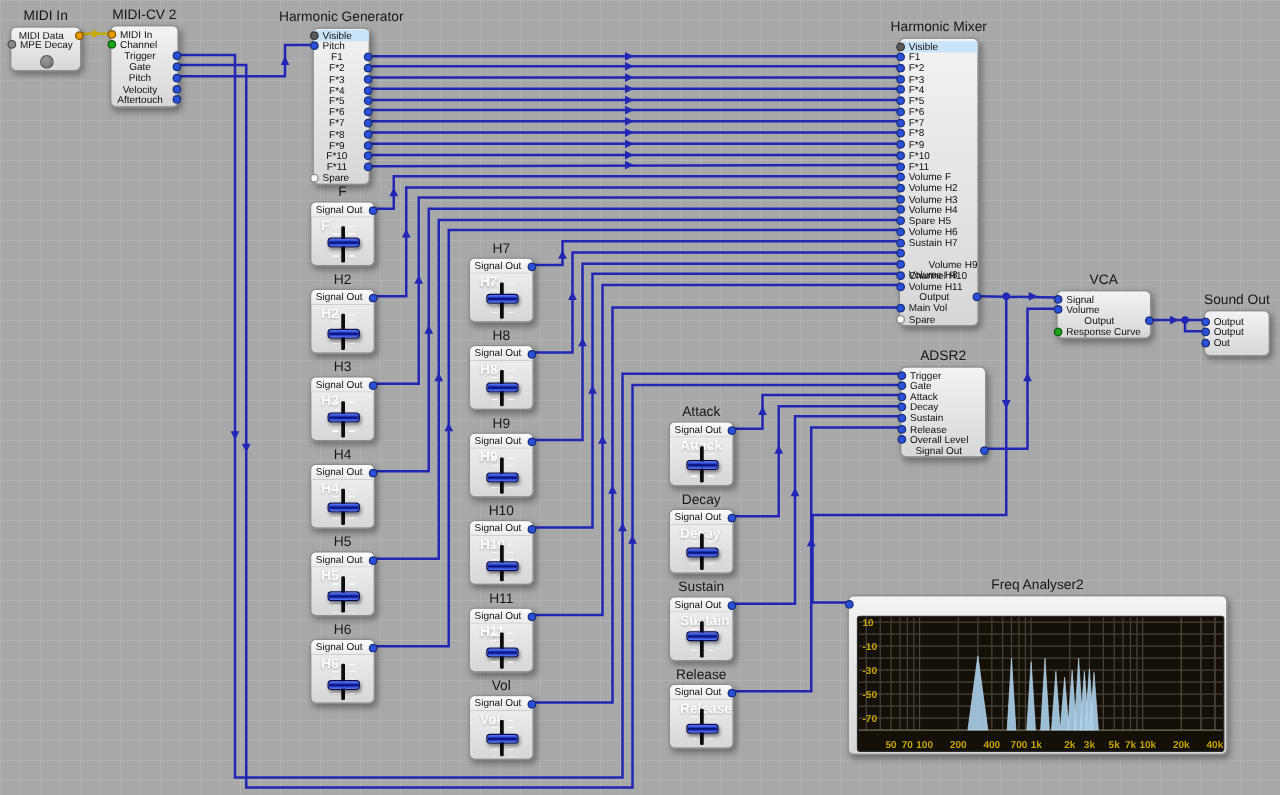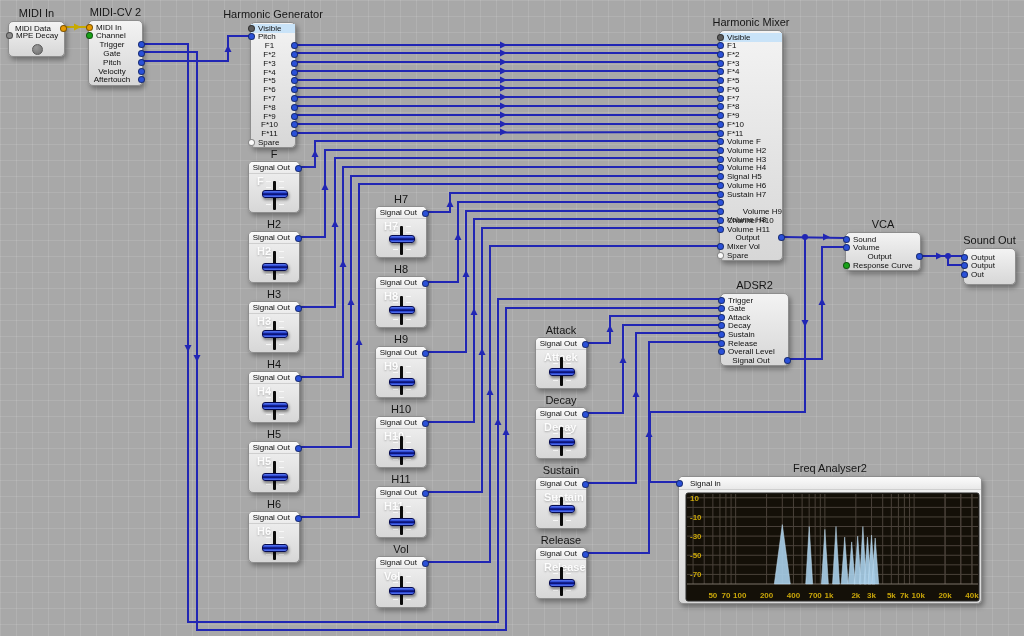--- a/index.html
+++ b/index.html
@@ -246,37 +246,37 @@
       <div class="mod-row left" style="top: 97.53px;">F*11</div>
       <div class="pin pin-blue" style="top: 98.53px; left: -3px;"></div>
       <div class="mod-row left" style="top: 106.26px;">Volume F</div>
       <div class="pin pin-blue" style="top: 107.26px; left: -3px;"></div>
       <div class="mod-row left" style="top: 114.99px;">Volume H2</div>
       <div class="pin pin-blue" style="top: 115.99px; left: -3px;"></div>
       <div class="mod-row left" style="top: 123.72px;">Volume H3</div>
       <div class="pin pin-blue" style="top: 124.72px; left: -3px;"></div>
       <div class="mod-row left" style="top: 132.45px;">Volume H4</div>
       <div class="pin pin-blue" style="top: 133.45px; left: -3px;"></div>
-      <div class="mod-row left" style="top: 141.18px;">Signal H5</div>
+      <div class="mod-row left" style="top: 141.18px;">Spare H5</div>
       <div class="pin pin-blue" style="top: 142.18px; left: -3px;"></div>
       <div class="mod-row left" style="top: 149.91px;">Volume H6</div>
       <div class="pin pin-blue" style="top: 150.91px; left: -3px;"></div>
       <div class="mod-row left" style="top: 158.64px;">Sustain H7</div>
       <div class="pin pin-blue" style="top: 159.64px; left: -3px;"></div>
       <div class="mod-row left" style="top: 184px;">Volume H8</div>
       <div class="pin pin-blue" style="top: 168.37px; left: -3px;"></div>
       <div class="mod-row left" style="top: 176.1px; text-align: right;">Volume H9</div>
       <div class="pin pin-blue" style="top: 177.1px; left: -3px;"></div>
       <div class="mod-row left" style="top: 184.83px;">Channel H10</div>
       <div class="pin pin-blue" style="top: 185.83px; left: -3px;"></div>
       <div class="mod-row left" style="top: 193.56px;">Volume H11</div>
       <div class="pin pin-blue" style="top: 194.56px; left: -3px;"></div>
       <div class="mod-row right" style="top: 202.29px;">Output</div>
       <div class="pin pin-blue" style="top: 203.29px; right: -3px;"></div>
-      <div class="mod-row left" style="top: 211.02px;">Mixer Vol</div>
+      <div class="mod-row left" style="top: 211.02px;">Main Vol</div>
       <div class="pin pin-blue" style="top: 212.02px; left: -3px;"></div>
       <div class="mod-row left" style="top: 219.75px;">Spare</div>
       <div class="pin pin-white" style="top: 220.75px; left: -3px;"></div>
     </div>
     <div class="mod-title" style="left: 754.5px; top: 279px;">ADSR2</div>
     <div class="mod-box" style="left: 720px; top: 293px; width: 69px; height: 73px;">
       <div class="mod-row left" style="top: 1.5px;">Trigger</div>
       <div class="pin pin-blue" style="top: 2.5px; left: -3px;"></div>
       <div class="mod-row left" style="top: 10.1px;">Gate</div>
       <div class="pin pin-blue" style="top: 11.1px; left: -3px;"></div>
@@ -288,21 +288,21 @@
       <div class="pin pin-blue" style="top: 36.9px; left: -3px;"></div>
       <div class="mod-row left" style="top: 44.5px;">Release</div>
       <div class="pin pin-blue" style="top: 45.5px; left: -3px;"></div>
       <div class="mod-row left" style="top: 53.1px;">Overall Level</div>
       <div class="pin pin-blue" style="top: 54.1px; left: -3px;"></div>
       <div class="mod-row right" style="top: 61.7px;">Signal Out</div>
       <div class="pin pin-blue" style="top: 62.7px; right: -3px;"></div>
     </div>
     <div class="mod-title" style="left: 883px; top: 218px;">VCA</div>
     <div class="mod-box" style="left: 845px; top: 232px; width: 76px; height: 39px;">
-      <div class="mod-row left" style="top: 1.5px;">Sound</div>
+      <div class="mod-row left" style="top: 1.5px;">Signal</div>
       <div class="pin pin-blue" style="top: 2.5px; left: -3px;"></div>
       <div class="mod-row left" style="top: 10.3px;">Volume</div>
       <div class="pin pin-blue" style="top: 11.3px; left: -3px;"></div>
       <div class="mod-row right" style="top: 19.1px;">Output</div>
       <div class="pin pin-blue" style="top: 20.1px; right: -3px;"></div>
       <div class="mod-row left" style="top: 27.9px;">Response Curve</div>
       <div class="pin pin-green" style="top: 28.9px; left: -3px;"></div>
     </div>
     <div class="mod-title" style="left: 989.5px; top: 234px;">Sound Out</div>
     <div class="mod-box" style="left: 963px; top: 248px; width: 53px; height: 37px;">
@@ -468,21 +468,20 @@
       <div class="slider-header">Signal Out</div>
       <div class="pin pin-blue" style="right: -3px; top: 2.5px;"></div>
       <div class="slider-biglabel">Release</div>
       <div class="slider-ticks" style="left: 17px;"></div>
       <div class="slider-ticks" style="left: 30px;"></div>
       <div class="slider-track"></div>
       <div class="slider-handle" style="top: 30.55px;"></div>
     </div>
     <div class="mod-title" style="left: 830px; top: 462px;">Freq Analyser2</div>
     <div class="mod-box" style="left: 678px; top: 476px; width: 304px; height: 128px;">
-      <div class="fa-header">Signal in</div>
       <div class="pin pin-blue" style="left: -3px; top: 3px;"></div>
       <svg class="fa-svg" width="304" height="128">
         <rect x="7" y="16" width="293" height="108" fill="#141008" stroke="#2b2b2b" stroke-width="1" rx="2"></rect>
         <line x1="14.066090948077557" y1="17" x2="14.066090948077557" y2="107" stroke="#4a423a" stroke-width="1"></line>
         <line x1="25.215555245231496" y1="17" x2="25.215555245231496" y2="107" stroke="#4a423a" stroke-width="1"></line>
         <line x1="33.86375162853212" y1="17" x2="33.86375162853212" y2="107" stroke="#4a423a" stroke-width="1"></line>
         <line x1="40.92984257660967" y1="17" x2="40.92984257660967" y2="107" stroke="#4a423a" stroke-width="1"></line>
         <line x1="46.90413734745988" y1="17" x2="46.90413734745988" y2="107" stroke="#4a423a" stroke-width="1"></line>
         <line x1="52.07930687376362" y1="17" x2="52.07930687376362" y2="107" stroke="#4a423a" stroke-width="1"></line>
         <line x1="56.64412990798785" y1="17" x2="56.64412990798785" y2="107" stroke="#4a423a" stroke-width="1"></line>

